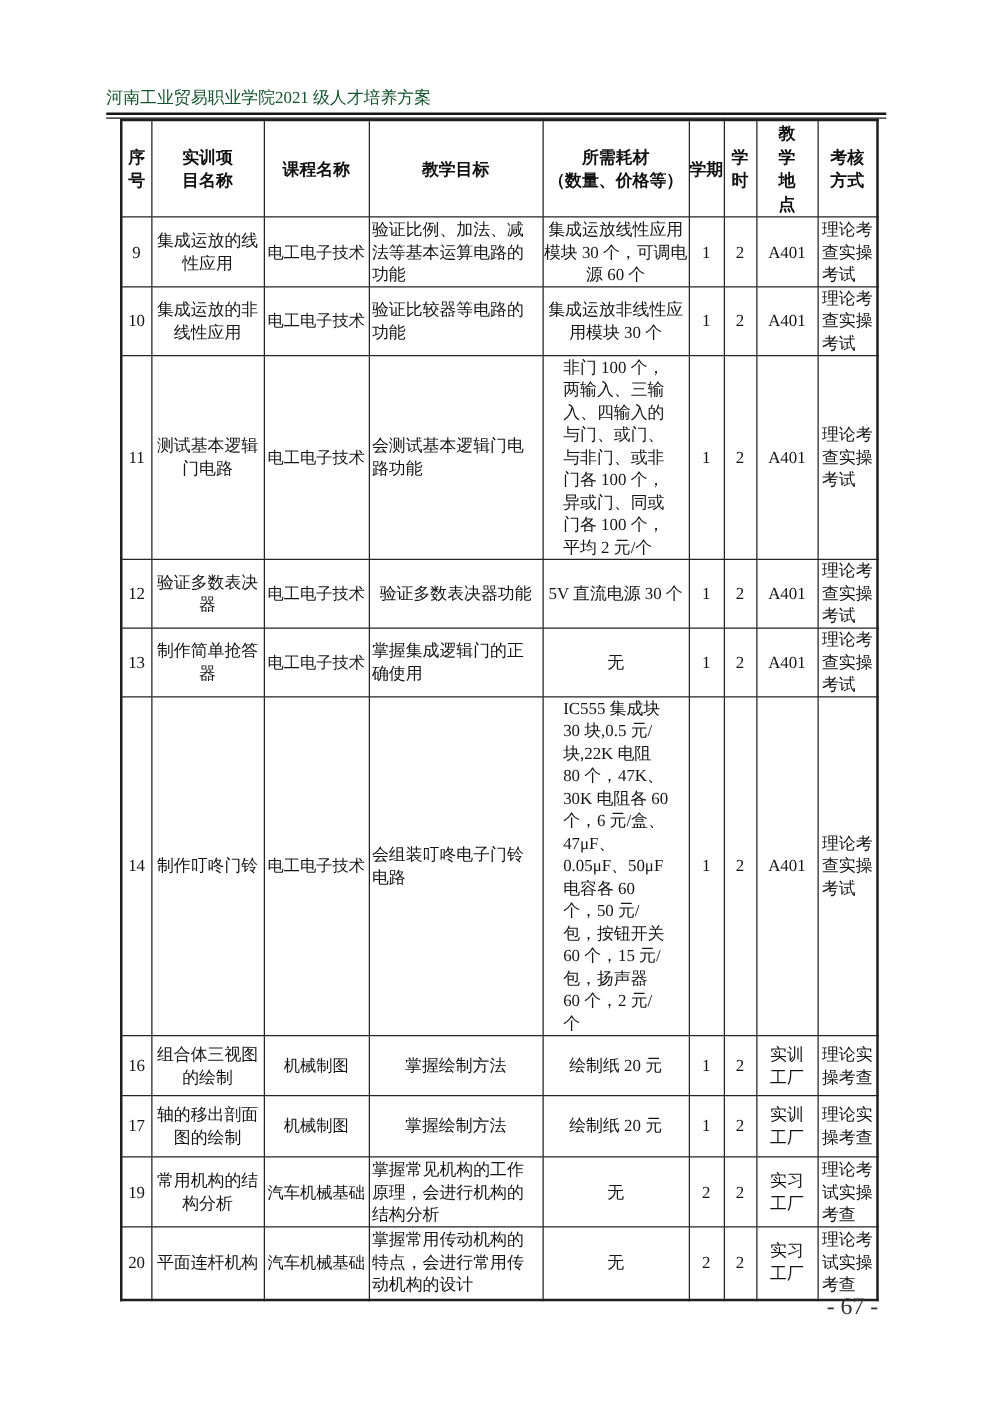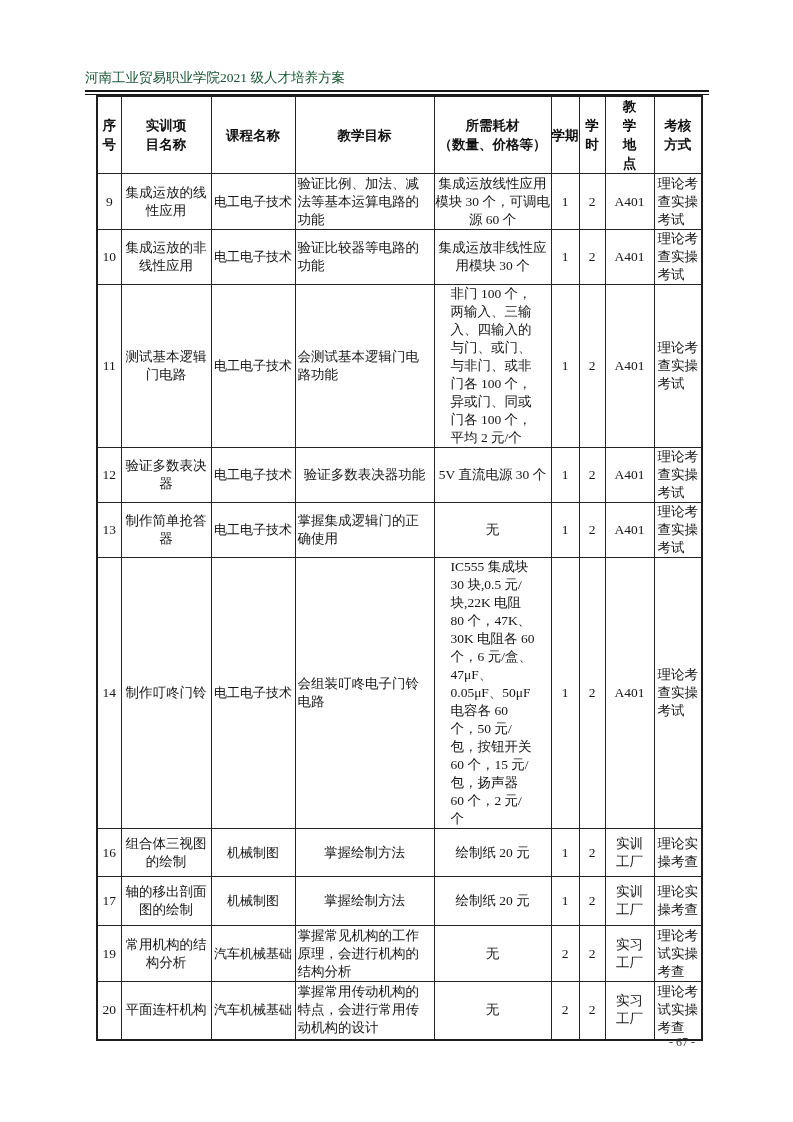--- a/index.html
+++ b/index.html
@@ -24,21 +24,21 @@
   .tl{text-align:left;margin-top:20px;}
   .pad2{padding:0 2px;}
   .pad3{padding:0 16px;}
   .proj{text-align:center;padding:0 2px;}
   .proj-c{text-align:center;padding:0 2px;margin-top:39px;}
   .course{font-size:13px;}
   .loc{padding:0 8px;}
   .assess{text-align:left;padding:0 3px;margin-top:17px;}
   
   .pageno{position:absolute;left:648px;top:1035px;width:68px;text-align:center;
-          font-size:12px;color:#333;}
+          font-size:19px;color:#333;}
 </style>
 </head>
 <body>
 
 <div class="page">
 
   <div class="pg-header">
     <span>河南工业贸易职业学院</span>
     <span>2021 级人才培养方案</span>
   </div>

